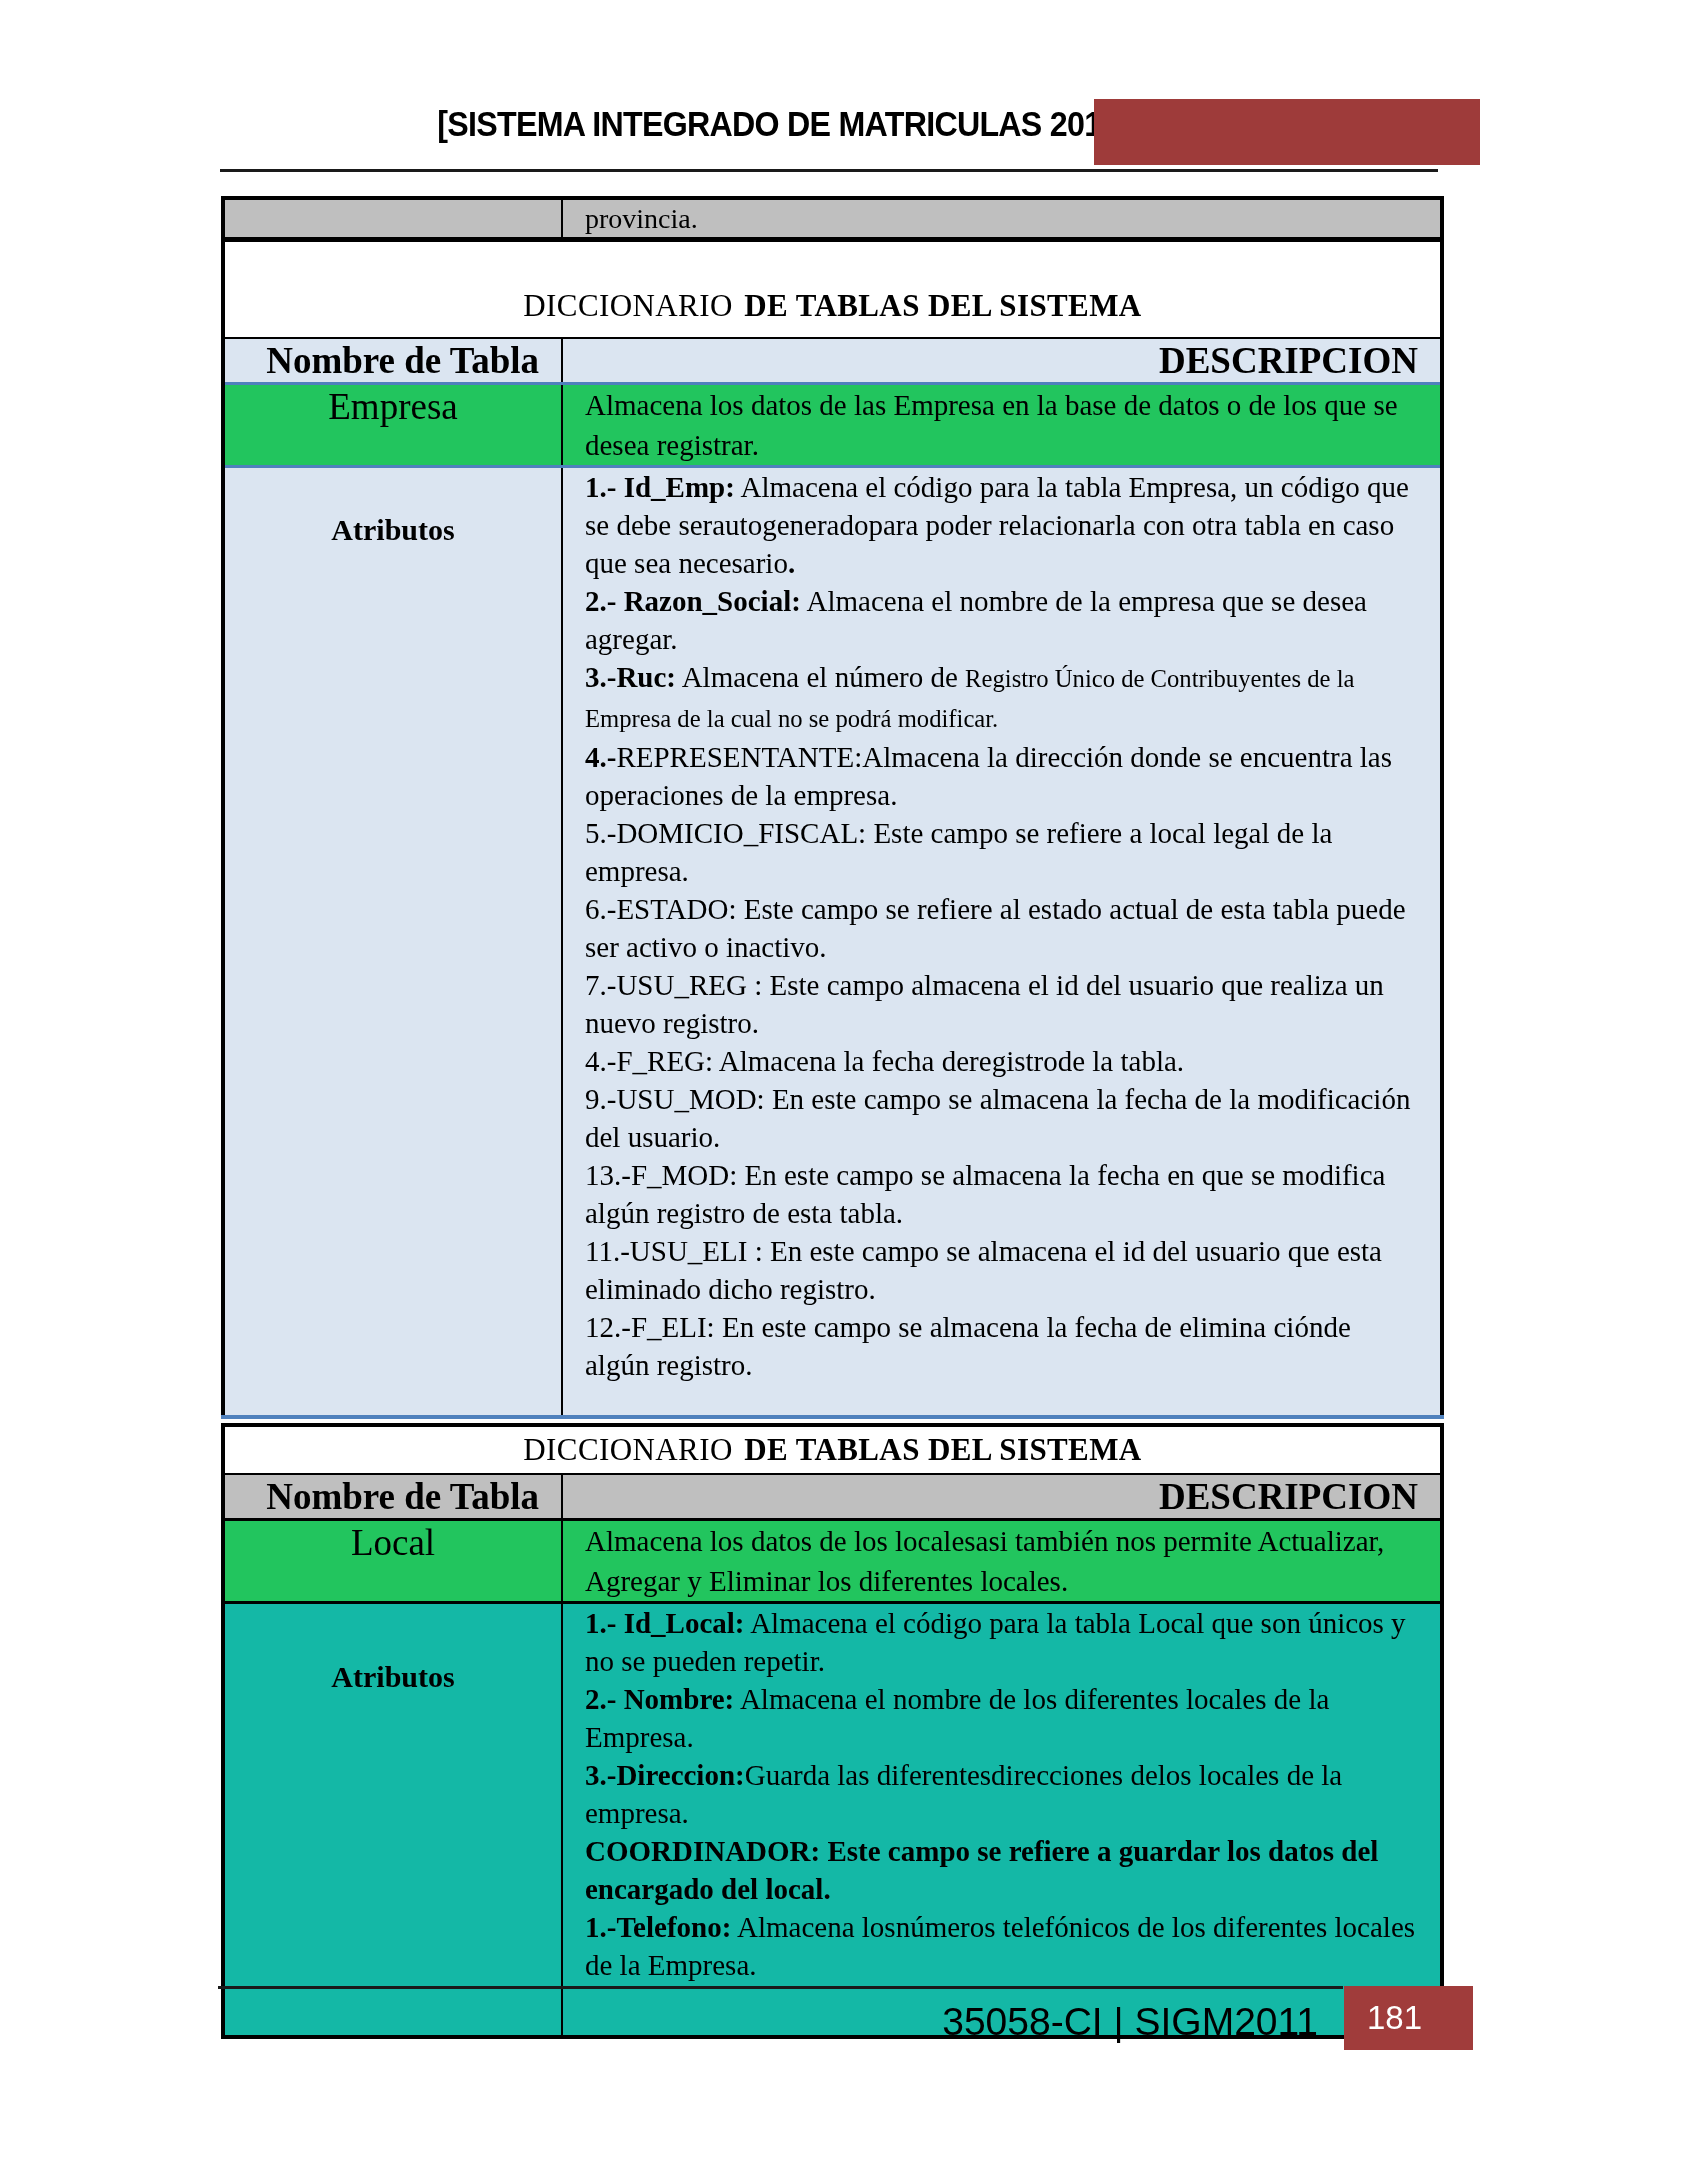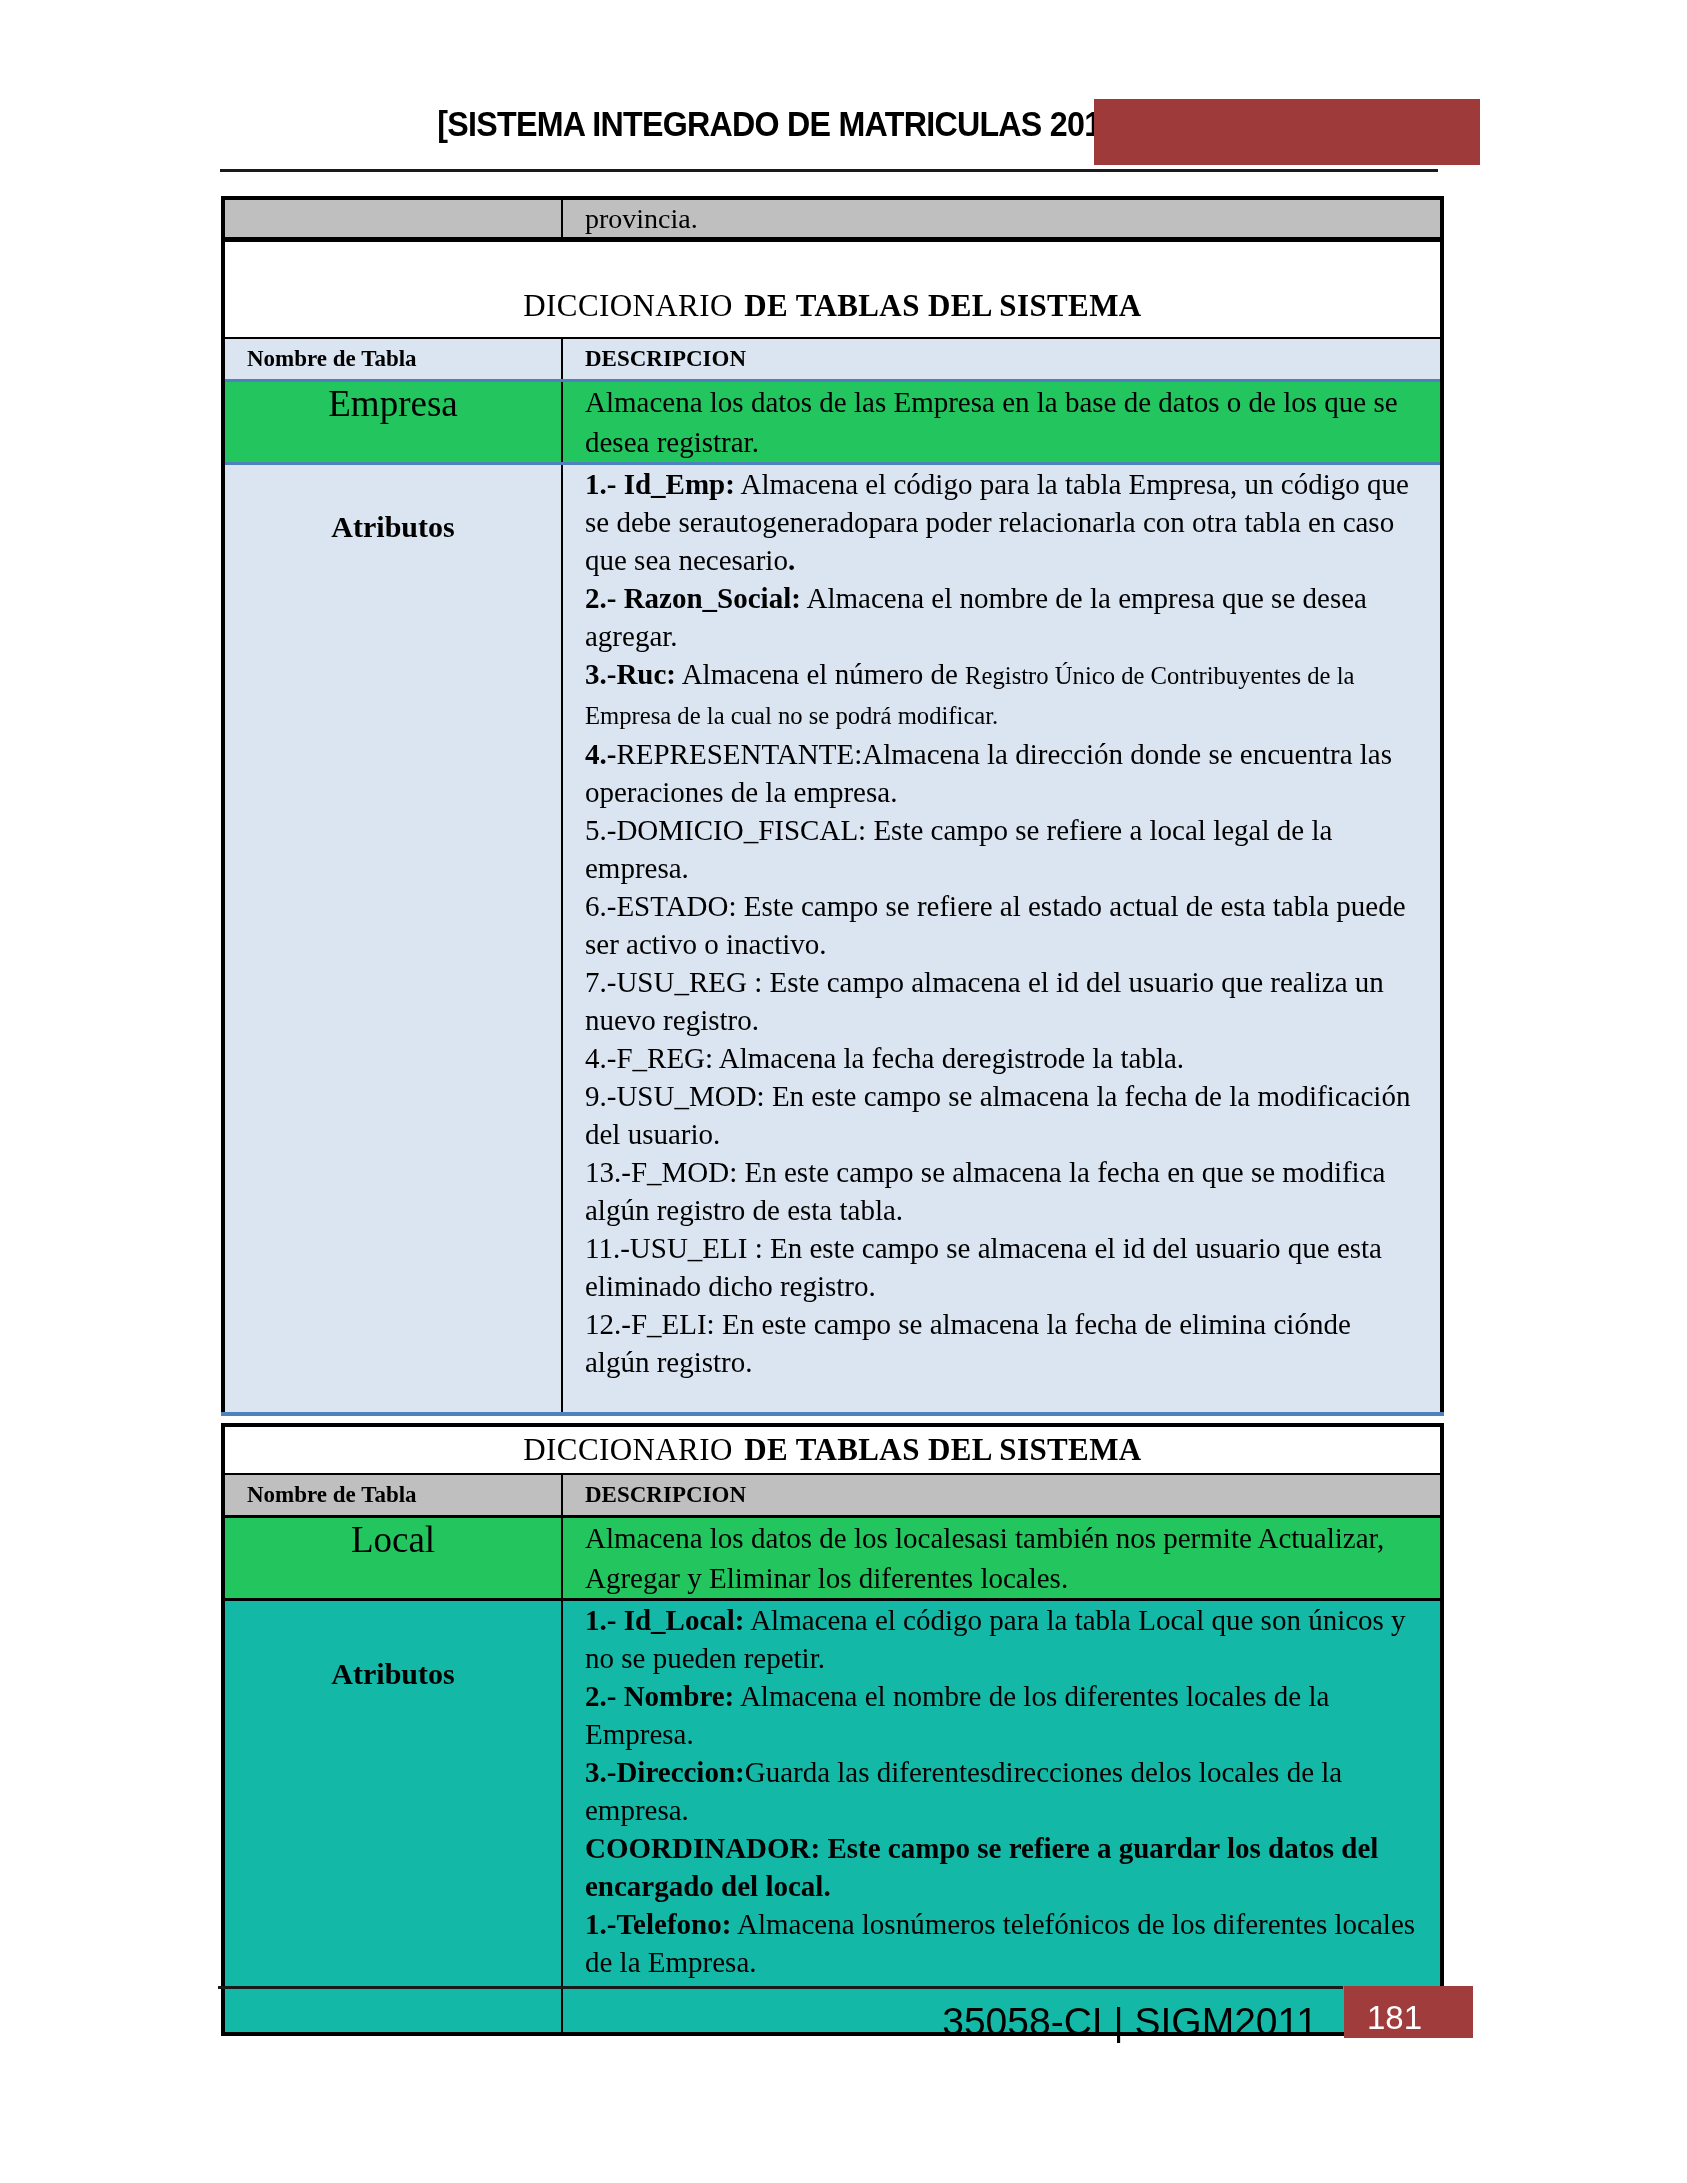--- a/index.html
+++ b/index.html
@@ -60,22 +60,22 @@
   }
   .row-title2 td{
     height:46px;background:#fff;
     border-bottom:2.5px solid #000;
     text-align:center;vertical-align:middle;
     font-size:31px;letter-spacing:0.4px;
   }
   .title-bold{font-weight:bold;margin-left:11.5px;}
   
   .row-head td{
-    height:40px;text-align:left;vertical-align:middle;
-    font-weight:bold;font-size:23px;
+    height:40px;text-align:right;vertical-align:middle;
+    font-weight:bold;font-size:37px;
   }
   .row-head.blue td{background:#dbe5f1;border-bottom:3.3px solid #4f81bd;}
   .row-head.gray td{background:#bfbfbf;border-bottom:3.3px solid #000;}
   
   .row-name td{height:79px;background:#22c55e;}
   .row-name.blue td{border-bottom:3.3px solid #4f81bd;}
   .row-name.gray td{border-bottom:3.3px solid #000;}
   .cell-tname{
     text-align:center;vertical-align:middle;
     font-size:37px;
@@ -107,21 +107,21 @@
     position:absolute;left:218px;top:1986px;width:1125px;height:3.3px;
     background:#1a1a1a;
   }
   .footer-text{
     position:absolute;left:659px;top:2000px;width:659px;
     text-align:right;
     font-family:"Liberation Sans", sans-serif;
     font-size:39px;
   }
   .footer-pagebox{
-    position:absolute;left:1344px;top:1986px;width:129px;height:52px;
+    position:absolute;left:1344px;top:1986px;width:129px;height:64px;
     background:#a03c3b;color:#ffffff;
     font-family:"Liberation Sans", sans-serif;
     font-size:33px;line-height:64px;
     padding-left:23px;box-sizing:border-box;
   }
 </style>
 </head>
 <body>
 
 <div class="page">

